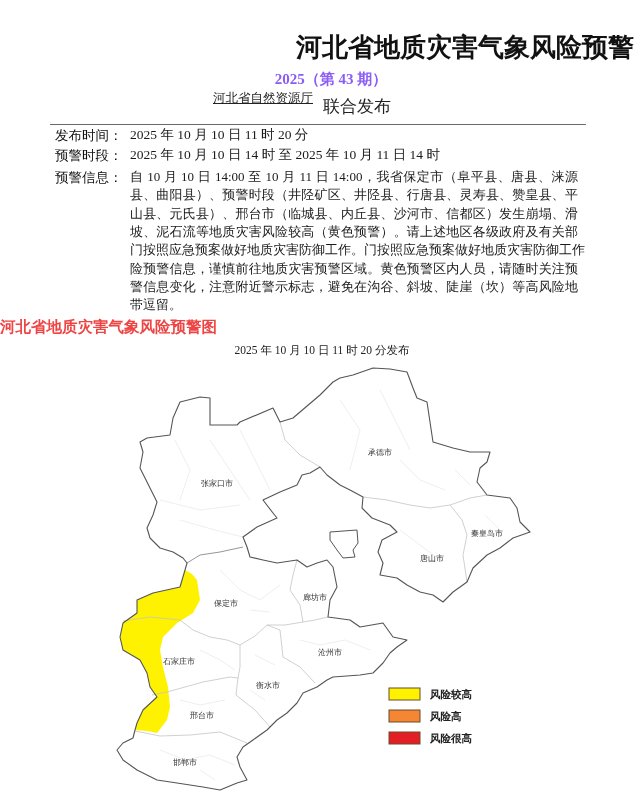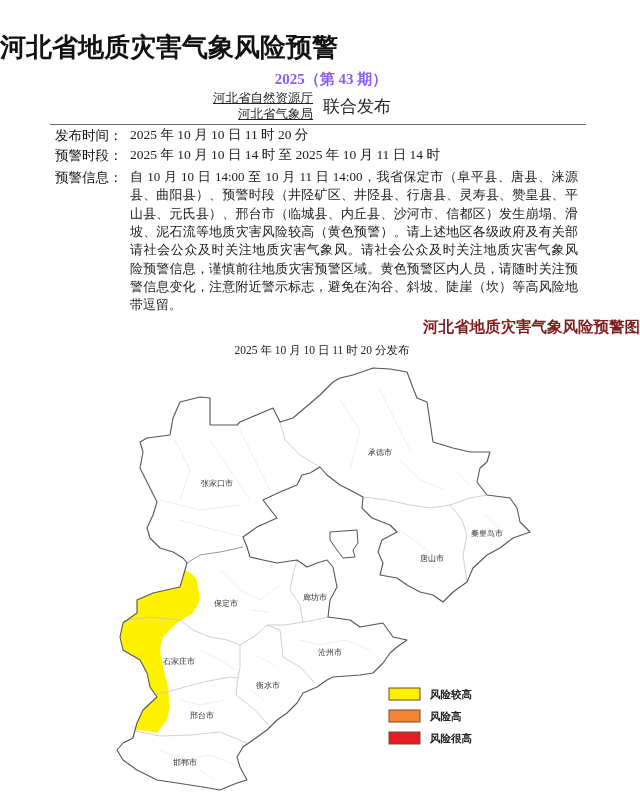--- a/index.html
+++ b/index.html
@@ -1,19 +1,19 @@
 <!DOCTYPE html>
 <html><head>
 <meta charset="utf-8">
 <style>
   html, body { margin: 0; padding: 0; background: #ffffff; }
   body { width: 640px; height: 796px; position: relative; overflow: hidden; color: #1a1a1a; }
   .abs { position: absolute; }
   .title {
-    left: 0; width: 634px; top: 32px; text-align: left;
+    left: 0; width: 634px; top: 32px; text-align: right;
     font-family: "DejaVu Sans", sans-serif; font-weight: bold; font-size: 26px; line-height: 30px;
     letter-spacing: 0px; color: #111;
   }
   .issue {
     left: 18px; width: 626px; top: 70px; text-align: center;
     font-family: "Liberation Serif", serif; font-weight: bold; font-size: 15px; line-height: 18px; color: #8b5cf6;
   }
   .publishers {
     left: 150px; width: 163px; top: 90px; text-align: right;
     font-family: "DejaVu Sans", sans-serif; font-size: 12.5px; line-height: 16px; color: #222; text-decoration: underline;
@@ -27,55 +27,54 @@
   }
   .info-value {
     left: 130px; font-family: "Liberation Serif", serif; font-size: 13.5px; line-height: 18px; color: #1a1a1a; white-space: nowrap;
   }
   .info-line {
     left: 130px; width: 448px; font-family: "Liberation Serif", serif; font-size: 13px; line-height: 18px;
     color: #1a1a1a; white-space: nowrap; text-align: justify; text-align-last: justify;
   }
   .info-line.last { text-align-last: left; }
   .map-title {
-    left: 0; width: 640px; top: 317px; text-align: right;
-    font-family: "DejaVu Sans", sans-serif; font-weight: bold; font-size: 15.5px; line-height: 20px; color: #7f1d1d;
+    left: 0; width: 640px; top: 317px; text-align: left;
+    font-family: "DejaVu Sans", sans-serif; font-weight: bold; font-size: 15.5px; line-height: 20px; color: #ef4444;
   }
   .map-subtitle {
     left: 0; width: 644px; top: 342px; text-align: center;
     font-family: "Liberation Serif", serif; font-size: 11.5px; line-height: 16px; color: #222;
   }
   .map-svg { left: 100px; top: 355px; width: 460px; height: 441px; }
   .city { font-family: "DejaVu Sans", sans-serif; font-size: 8px; fill: #333; }
   .legend-label { font-family: "DejaVu Sans", sans-serif; font-weight: bold; font-size: 10.5px; fill: #222; }
 </style>
 </head>
 <body>
 
 <div class="abs title">河北省地质灾害气象风险预警</div>
 <div class="abs issue">2025（第 43 期）</div>
 <div class="abs publishers">
   <div>河北省自然资源厅</div>
-  <div>河北省气象局</div>
 </div>
 <div class="abs joint">联合发布</div>
 <div class="abs rule"></div>
 
 <div class="abs info-label" style="top:126px;">发布时间：</div>
 <div class="abs info-value" style="top:126px;">2025 年 10 月 10 日 11 时 20 分</div>
 
 <div class="abs info-label" style="top:146px;">预警时段：</div>
 <div class="abs info-value" style="top:146px;">2025 年 10 月 10 日 14 时 至 2025 年 10 月 11 日 14 时</div>
 
 <div class="abs info-label" style="top:168px;">预警信息：</div>
 <div class="abs info-line" style="top:168px;">自 10 月 10 日 14:00 至 10 月 11 日 14:00，我省保定市（阜平县、唐县、涞源</div>
 <div class="abs info-line" style="top:186.3px;">县、曲阳县）、预警时段（井陉矿区、井陉县、行唐县、灵寿县、赞皇县、平</div>
 <div class="abs info-line" style="top:204.6px;">山县、元氏县）、邢台市（临城县、内丘县、沙河市、信都区）发生崩塌、滑</div>
 <div class="abs info-line" style="top:222.9px;">坡、泥石流等地质灾害风险较高（黄色预警）。请上述地区各级政府及有关部</div>
-<div class="abs info-line" style="top:241.2px;">请社会公众及时关注地质灾害气象风。请社会公众及时关注地质灾害气象风</div>
+<div class="abs info-line" style="top:241.2px;">门按照应急预案做好地质灾害防御工作。门按照应急预案做好地质灾害防御工作</div>
 <div class="abs info-line" style="top:259.5px;">险预警信息，谨慎前往地质灾害预警区域。黄色预警区内人员，请随时关注预</div>
 <div class="abs info-line" style="top:277.8px;">警信息变化，注意附近警示标志，避免在沟谷、斜坡、陡崖（坎）等高风险地</div>
 <div class="abs info-line last" style="top:296.1px;">带逗留。</div>
 
 <div class="abs map-title">河北省地质灾害气象风险预警图</div>
 <div class="abs map-subtitle">2025 年 10 月 10 日 11 时 20 分发布</div>
 
 <svg class="abs map-svg" viewBox="100 355 460 441" xmlns="http://www.w3.org/2000/svg">
 
   <path d="M147,438 L170,435 L173,418 L180,402 L200,397 L210,398 L210,425 L237,425 L240,422 L273,408 L280,422 L293,418 L320,395 L333,382 L340,378 L353,375 L373,368 L390,369 L407,372 L413,388 L417,398 L427,402 L430,422 L433,442 L453,448 L470,452 L490,452 L487,462 L480,468 L477,482 L487,495 L510,498 L517,508 L520,522 L530,532 L513,538 L500,548 L487,555 L473,568 L467,582 L453,592 L443,602 L433,595 L420,592 L407,585 L397,578 L380,575 L383,563 L378,552 L382,540 L397,532 L390,525 L372,518 L362,508 L363,497 L350,490 L340,485 L327,475 L320,467 L310,473 L302,475 L297,485 L280,492 L263,500 L273,513 L277,518 L257,527 L243,537 L247,547 L250,557 L263,560 L277,563 L297,560 L307,567 L317,563 L327,560 L333,567 L337,587 L330,600 L328,617 L350,620 L360,627 L383,623 L393,637 L407,640 L397,647 L390,653 L383,663 L373,673 L360,675 L333,677 L327,680 L317,687 L303,693 L297,703 L287,713 L277,720 L267,730 L253,740 L243,747 L237,757 L240,767 L247,780 L237,783 L220,790 L203,787 L177,783 L157,780 L137,770 L123,760 L117,750 L123,743 L133,738 L135,730 L137,723 L143,710 L157,697 L150,687 L147,673 L140,660 L123,650 L120,637 L123,623 L137,613 L137,600 L153,593 L180,587 L185,570 L187,563 L183,558 L173,552 L160,548 L150,538 L147,528 L153,515 L157,502 L147,482 L140,468 L143,452 L140,442 Z" stroke="none" fill="#ffffff"></path>

